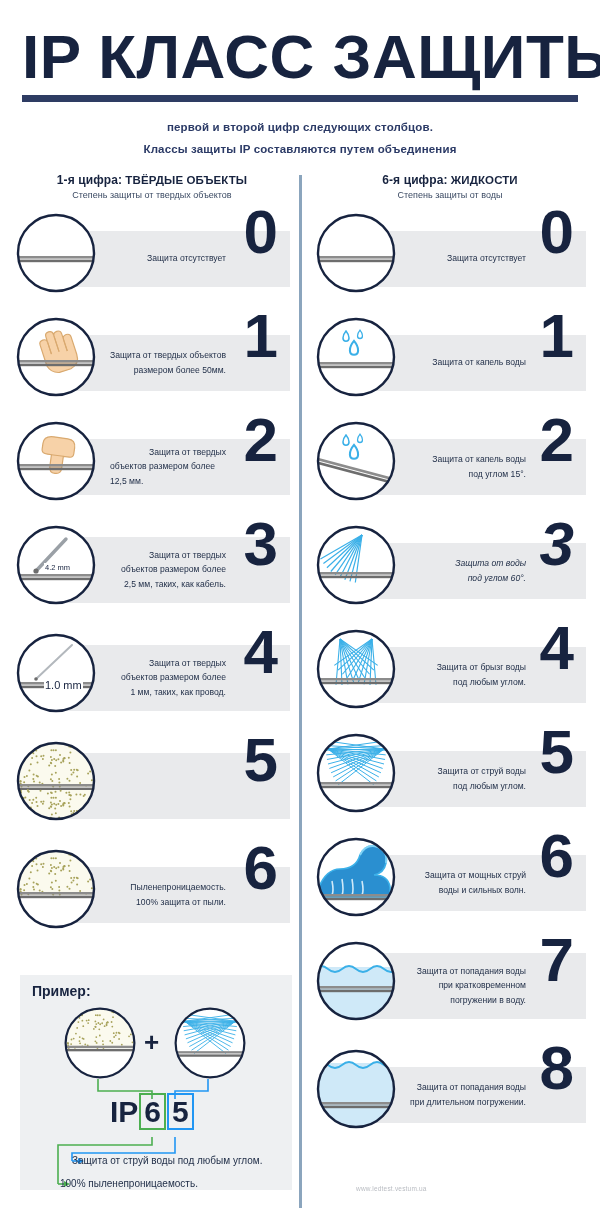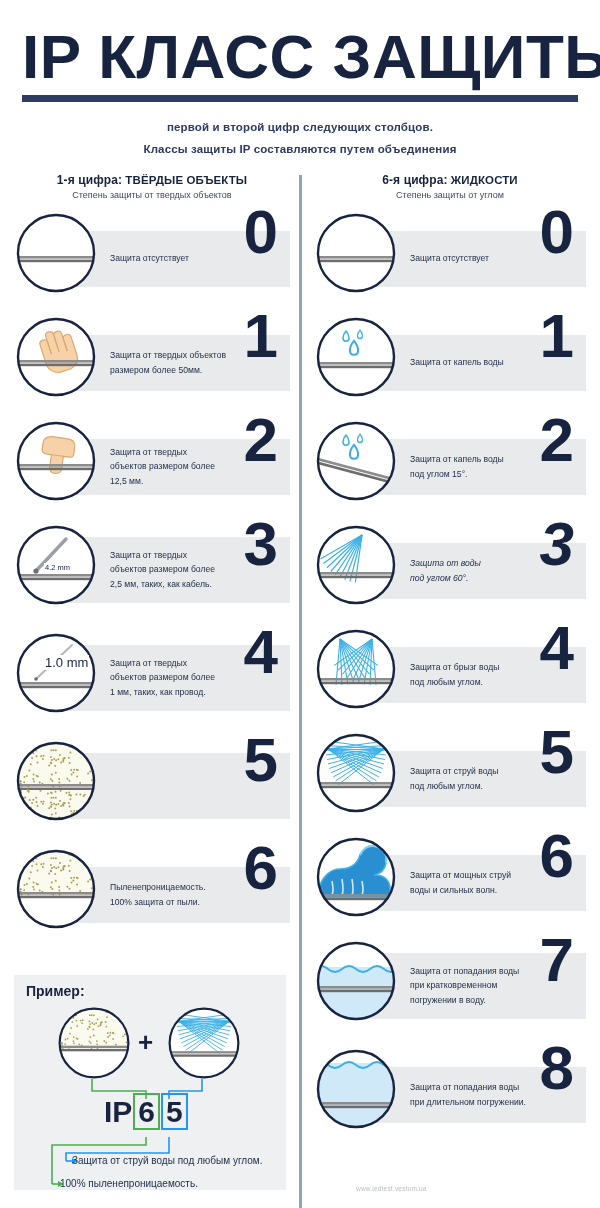--- a/index.html
+++ b/index.html
@@ -83,36 +83,37 @@
     position:absolute;
     left:96px;
     top:26px;
     width:116px;
     height:56px;
     display:flex; flex-direction:column; justify-content:center;
     font-size:8.6px;
     color:#1d2b45;
     line-height:1.72;
     z-index:4;
+    align-items:flex-end;
   }
   .digit {
     position:absolute;
     right:12px; top:-4px;
     font-size:62px;
     font-weight:bold;
     color:#17233f;
     line-height:1;
     z-index:5;
     font-family:"Liberation Sans", sans-serif;
   }
 
   
   .example {
     position:absolute;
-    left:14px; top:975px;
+    left:20px; top:975px;
     width:272px; height:215px;
     background:#eef0f2;
     box-sizing:border-box;
   }
   .example-title {
     position:absolute; left:12px; top:8px;
     font-size:14px; font-weight:bold; color:#17233f;
   }
   .ex-circles { position:absolute; left:0; top:30px; width:272px; height:72px; }
   .ex-plus {
@@ -287,21 +288,21 @@
                 </defs>
     <circle cx="42" cy="42" r="38" fill="#ffffff"></circle>
     <g clip-path="url(#cp5)">
                   <line x1="22" y1="48" x2="58" y2="14" stroke="#b3b8bd" stroke-width="2" stroke-linecap="round"></line>
      <circle cx="22" cy="48" r="1.8" fill="#6d6d6d"></circle>
                   <rect x="-6" y="51" width="100" height="2.6" fill="#8c8c8c"></rect>
           <rect x="-6" y="54.6" width="100" height="2.6" fill="#6d6d6d"></rect>
                 </g>
     <circle cx="42" cy="42" r="38" fill="none" stroke="#17233f" stroke-width="2.4"></circle>
   </svg>
-              <div style="position: absolute; left: 30px; top: 24px; font-size: 13px; color: rgb(23, 35, 63); background: rgb(255, 255, 255); padding: 0px 1px; text-align: center;">1.0 mm</div>
+              <div style="position: absolute; left: 30px; top: 48px; font-size: 11px; color: rgb(23, 35, 63); background: rgb(255, 255, 255); padding: 0px 1px; text-align: center;">1.0 mm</div>
             </div>
             <div class="desc" style="top: 20px; height: 66px;">
               <div>Защита от твердых</div>
               <div>объектов размером более</div>
               <div>1 мм, таких, как провод.</div>
             </div>
             <div class="digit">4</div>
           </div>
           <div class="row" style="height: 104px;">
             <div class="band" style="top: 20px; height: 66px;"></div>
@@ -681,21 +682,21 @@
           </div>
         </div>
     </div>
 
     <div class="col col-right">
       <div class="col-head">
         <div class="h1">
           <span class="lead">6-я цифра:</span>
           <span>ЖИДКОСТИ</span>
         </div>
-        <div class="h2">Степень защиты от углом</div>
+        <div class="h2">Степень защиты от воды</div>
       </div>
       <div id="right-rows">
           <div class="row" style="height: 100px;">
             <div class="band"></div>
             <div class="icon-wrap">
   <svg width="84" height="84" viewBox="0 0 84 84">
     <defs>
                   <clipPath id="cp8">
                     <circle cx="42" cy="42" r="38"></circle>
                   </clipPath>

